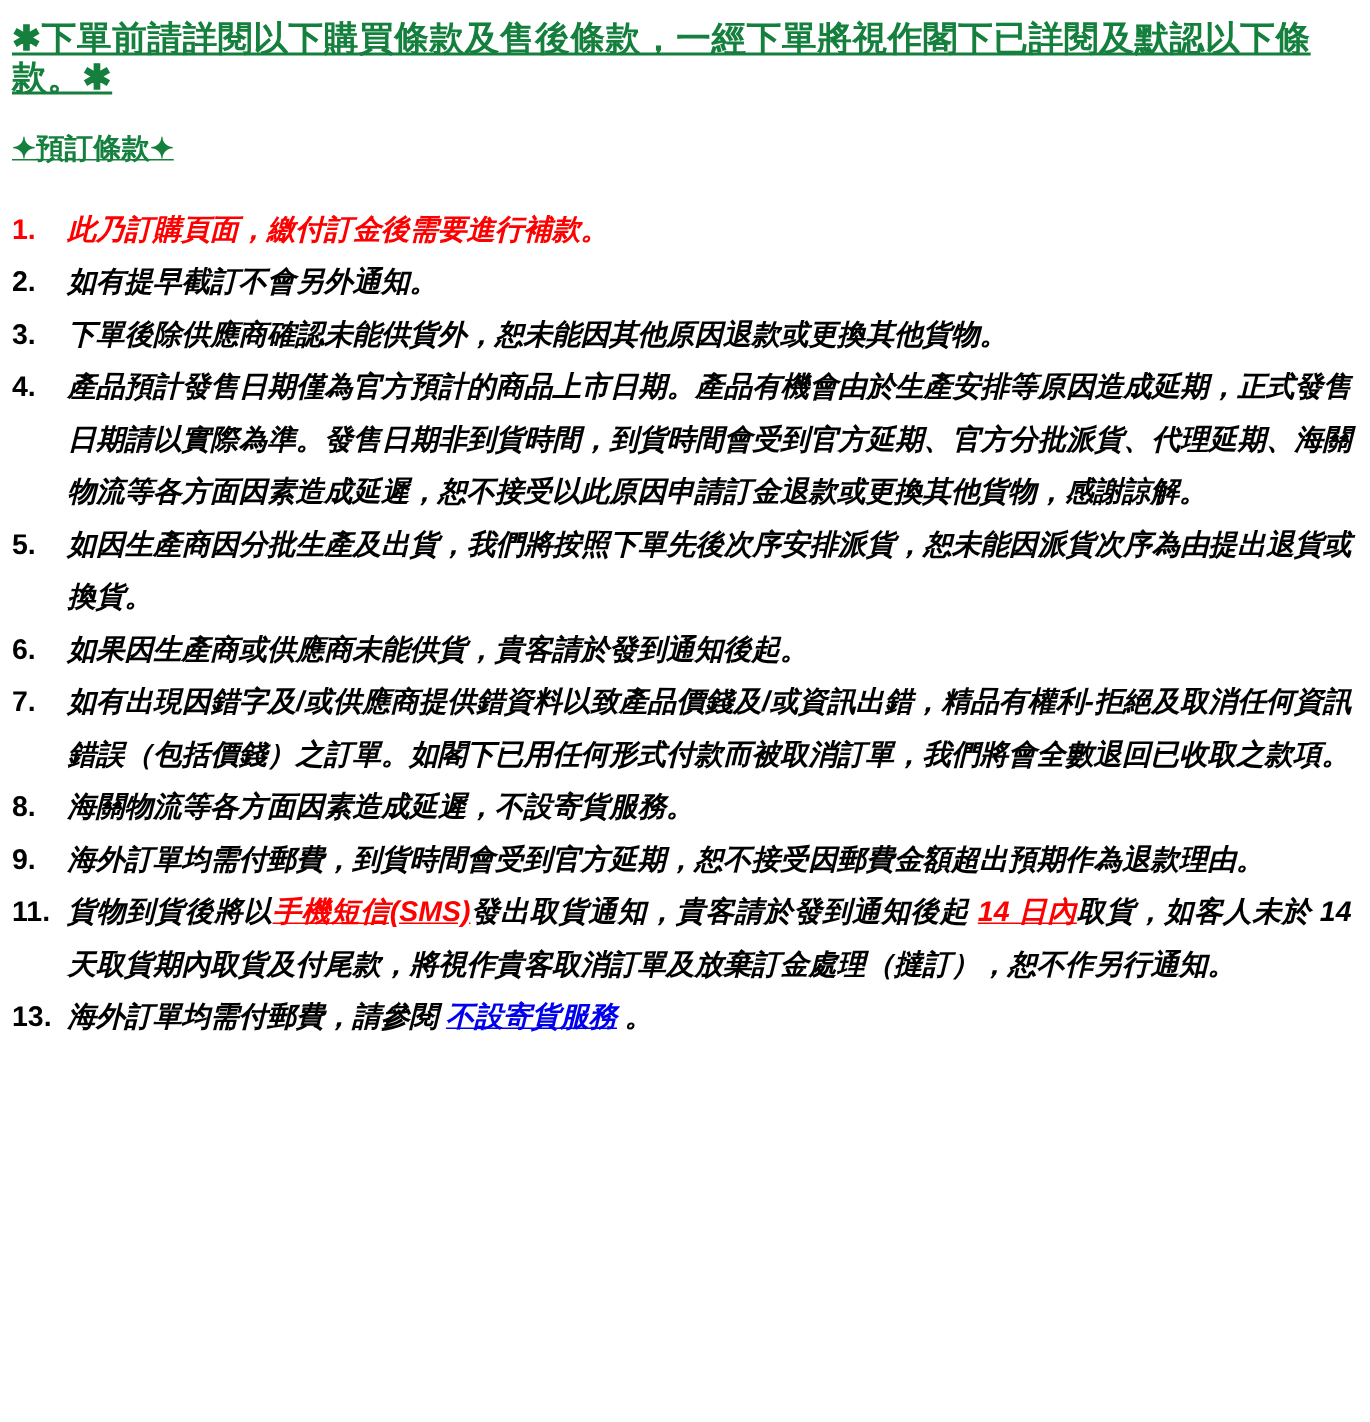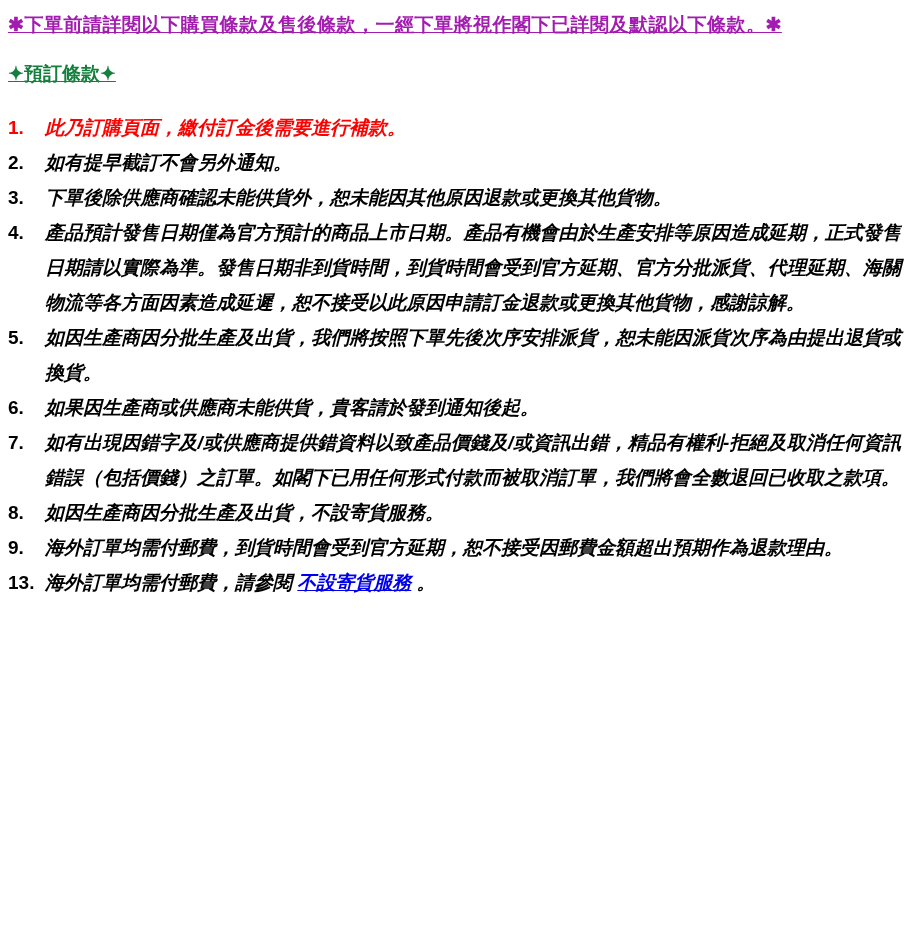--- a/index.html
+++ b/index.html
@@ -11,23 +11,23 @@
     width: 913px;
     min-height: 948px;
     box-sizing: border-box;
     padding: 10px 12px 6px 8px;
     font-family: "Liberation Sans", sans-serif;
     font-weight: bold;
     color: #000000;
     font-size: 19px;
   }
   .title {
-    color: #a21caf;
+    color: #15803d;
     text-decoration: underline;
-    font-size: 19px;
+    font-size: 23px;
     line-height: 26px;
     margin: 2px 0 24px 0;
     letter-spacing: 0.5px;
   }
   .section-header {
     color: #15803d;
     text-decoration: underline;
     font-size: 19px;
     line-height: 24px;
     margin: 0 0 24px 0;
@@ -95,24 +95,28 @@
       <div class="term-item">
         <span class="num">6.</span>
         <div class="txt"><span>如果因生產商或供應商未能供貨，貴客請於發到通知後起。</span></div>
       </div>
       <div class="term-item">
         <span class="num">7.</span>
         <div class="txt"><span>如有出現因錯字及/或供應商提供錯資料以致產品價錢及/或資訊出錯，精品有權利-拒絕及取消任何資訊錯誤（包括價錢）之訂單。如閣下已用任何形式付款而被取消訂單，我們將會全數退回已收取之款項。</span></div>
       </div>
       <div class="term-item">
         <span class="num">8.</span>
-        <div class="txt"><span>如因生產商因分批生產及出貨，不設寄貨服務。</span></div>
+        <div class="txt"><span>海關物流等各方面因素造成延遲，不設寄貨服務。</span></div>
       </div>
       <div class="term-item">
         <span class="num">9.</span>
         <div class="txt"><span>海外訂單均需付郵費，到貨時間會受到官方延期，恕不接受因郵費金額超出預期作為退款理由。</span></div>
+      </div>
+      <div class="term-item">
+        <span class="num">11.</span>
+        <div class="txt"><span>貨物到貨後將以</span><span class="redline">手機短信(SMS)</span><span>發出取貨通知，貴客請於發到通知後起 </span><span class="redline">14 日內</span><span>取貨，如客人未於 14 天取貨期內取貨及付尾款，將視作貴客取消訂單及放棄訂金處理（撻訂），恕不作另行通知。</span></div>
       </div>
       <div class="term-item">
         <span class="num">13.</span>
         <div class="txt"><span>海外訂單均需付郵費，請參閱 </span><a class="link" href="#">不設寄貨服務</a><span> 。</span></div>
       </div>
     </div>
 </div>
 
 </body></html>

